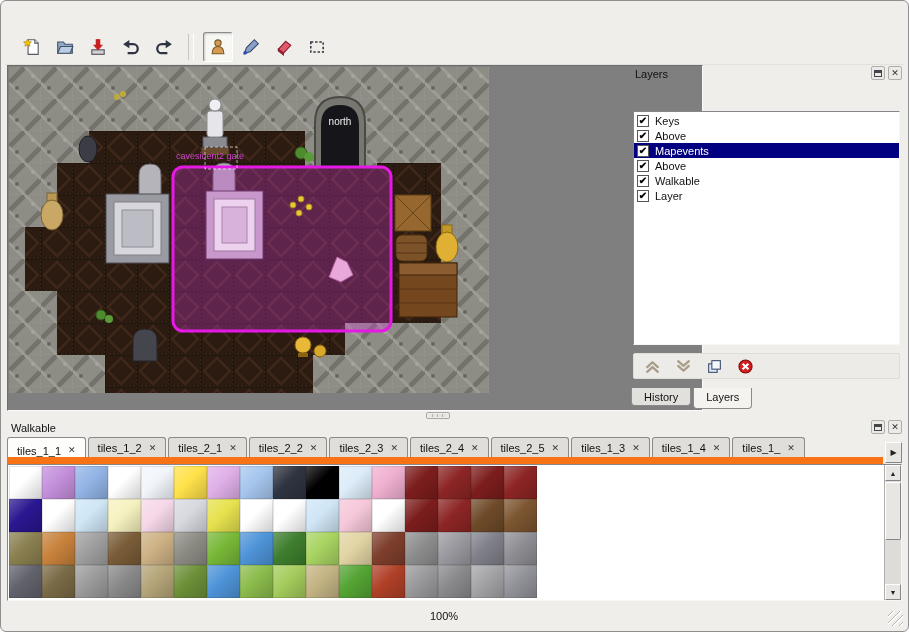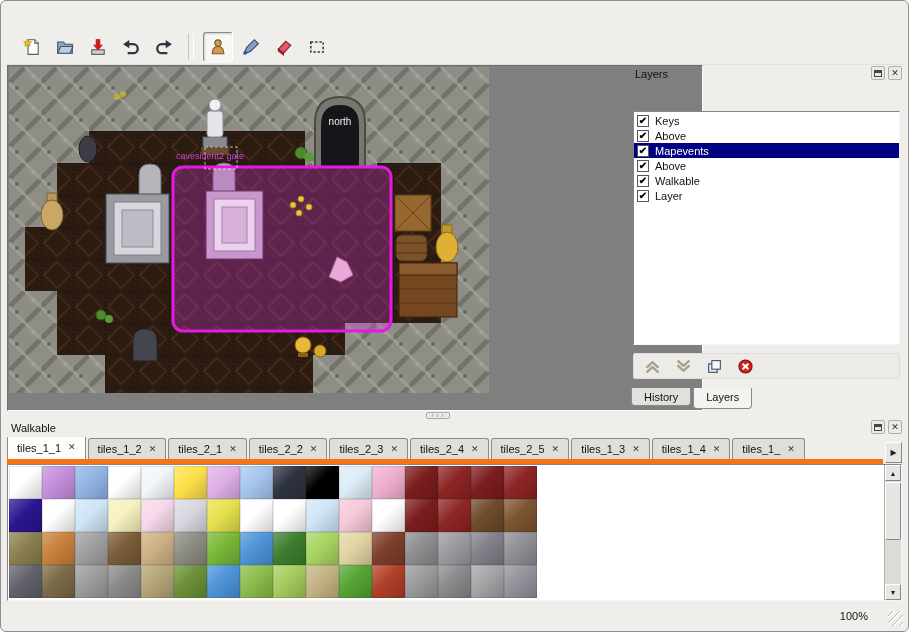--- a/index.html
+++ b/index.html
@@ -48,38 +48,38 @@
 
   .layer-actions{position:absolute;left:4px;top:288px;right:4px;height:26px;display:flex;align-items:center;gap:11px;padding-left:8px;background:#edebe7;border:1px solid #dddcd8;border-radius:2px}
   .abtn{width:20px;height:20px;display:flex;align-items:center;justify-content:center}
 
   .dock-tabs{position:absolute;left:2px;bottom:2px;height:21px;display:flex;align-items:flex-start}
   .dtab{font-size:11px;padding:3px 12px;border:1px solid #8a8a8a;border-top:none;border-radius:0 0 4px 4px;background:#e2e0dc;margin-right:2px;height:18px}
   .dtab.active{background:#f4f3f0;height:21px;position:relative;z-index:2}
 
   
   .tilesets-dock{position:absolute;left:4px;top:418px;width:899px;height:184px}
-  .ts-tabbar{position:absolute;left:2px;top:18px;right:21px;height:27px;display:flex;align-items:flex-end;overflow:hidden;border-bottom:5px solid #f97316}
+  .ts-tabbar{position:absolute;left:2px;top:18px;right:21px;height:27px;display:flex;align-items:flex-start;overflow:hidden;border-bottom:7px solid #f97316}
   .ttab{display:flex;align-items:center;gap:7px;white-space:nowrap;font-size:11px;padding:0 9px;height:21px;background:#e0deda;border:1px solid #8a8a8a;border-bottom:none;border-radius:3px 3px 0 0;margin-right:2px;flex:none}
   .ttab.active{background:#fdfdfc;height:26px;margin-bottom:-1px;position:relative;z-index:2}
   .tab-close{font-size:9px;line-height:1;color:#3a3a3a}
   .tab-scroll{position:absolute;right:2px;top:23px;width:17px;height:21px;background:#e8e6e2;border:1px solid;border-color:#ffffff #86868a #86868a #ffffff;display:flex;align-items:center;justify-content:center;font-size:8px;color:#222}
 
   .tiles-area{position:absolute;left:2px;top:45px;right:2px;bottom:2px;background:#fff;border:1px solid;border-color:#86868a #f6f6f6 #f6f6f6 #86868a;overflow:hidden}
   .palette{position:absolute;left:1px;top:1px;display:grid;grid-template-columns:repeat(16,33px);grid-auto-rows:33px}
   .tile{background-color:var(--c);background-image:linear-gradient(135deg,rgba(255,255,255,.28),rgba(255,255,255,0) 45%,rgba(0,0,0,.20));box-shadow:inset 0 0 0 1px rgba(0,0,0,.10)}
 
   .vscroll{position:absolute;right:0;top:0;bottom:0;width:17px;background:#dedcd8;border-left:1px solid #b0aeaa}
   .vs-btn{position:absolute;left:0;width:16px;height:16px;background:#e8e6e2;border:1px solid;border-color:#ffffff #86868a #86868a #ffffff;display:flex;align-items:center;justify-content:center;font-size:7px;color:#222}
   .vs-up{top:0}
   .vs-down{bottom:0}
   .vs-thumb{position:absolute;left:0;top:17px;width:16px;height:58px;background:#e8e6e2;border:1px solid;border-color:#ffffff #86868a #86868a #ffffff;border-radius:2px}
 
   
-  .statusbar{position:absolute;left:19px;right:2px;bottom:2px;height:26px;display:flex;align-items:center;justify-content:flex-end;padding-right:38px;font-size:11px}
+  .statusbar{position:absolute;left:19px;right:2px;bottom:2px;height:26px;display:flex;align-items:center;justify-content:center;padding-right:38px;font-size:11px}
   .resize-grip{position:absolute;right:3px;bottom:3px;width:15px;height:15px;background:repeating-linear-gradient(135deg,transparent 0 3px,#b6b4b0 3px 4px,#ffffff 4px 5px)}
 </style>
 </head>
 <body>
 
 <div class="window">
 
 
   <div class="toolbar">
     <div class="tbtn" title="new">

